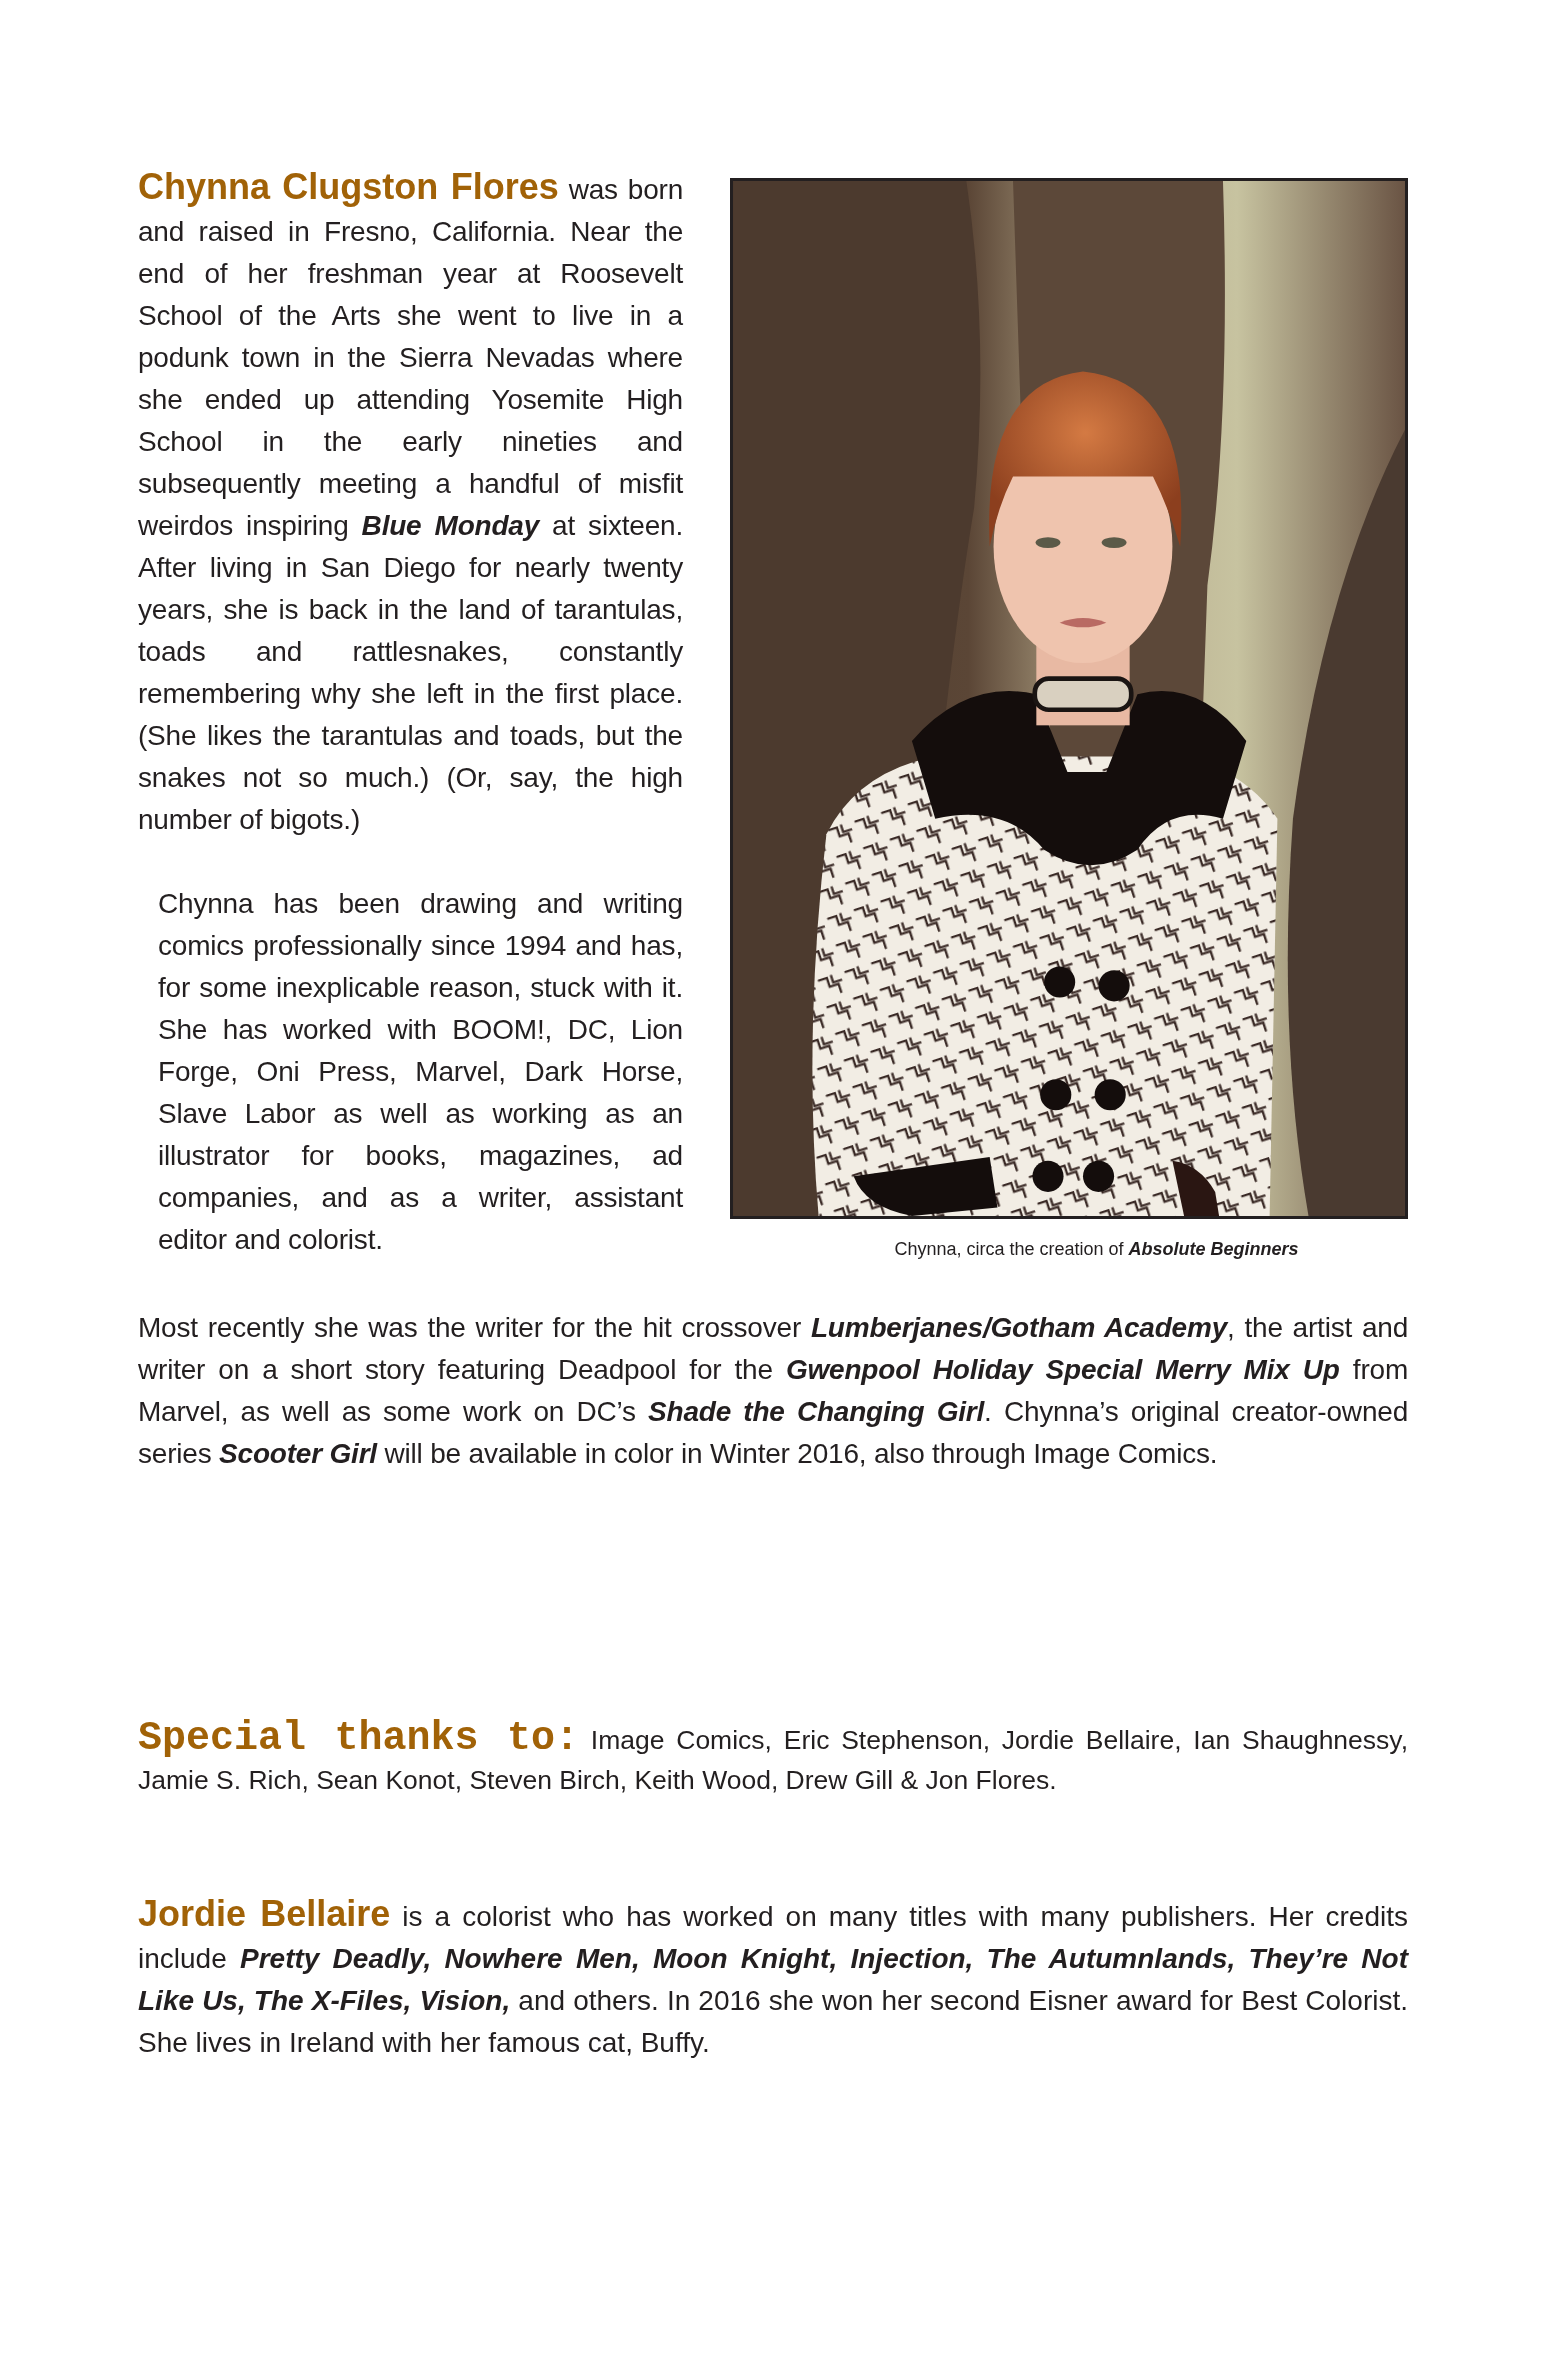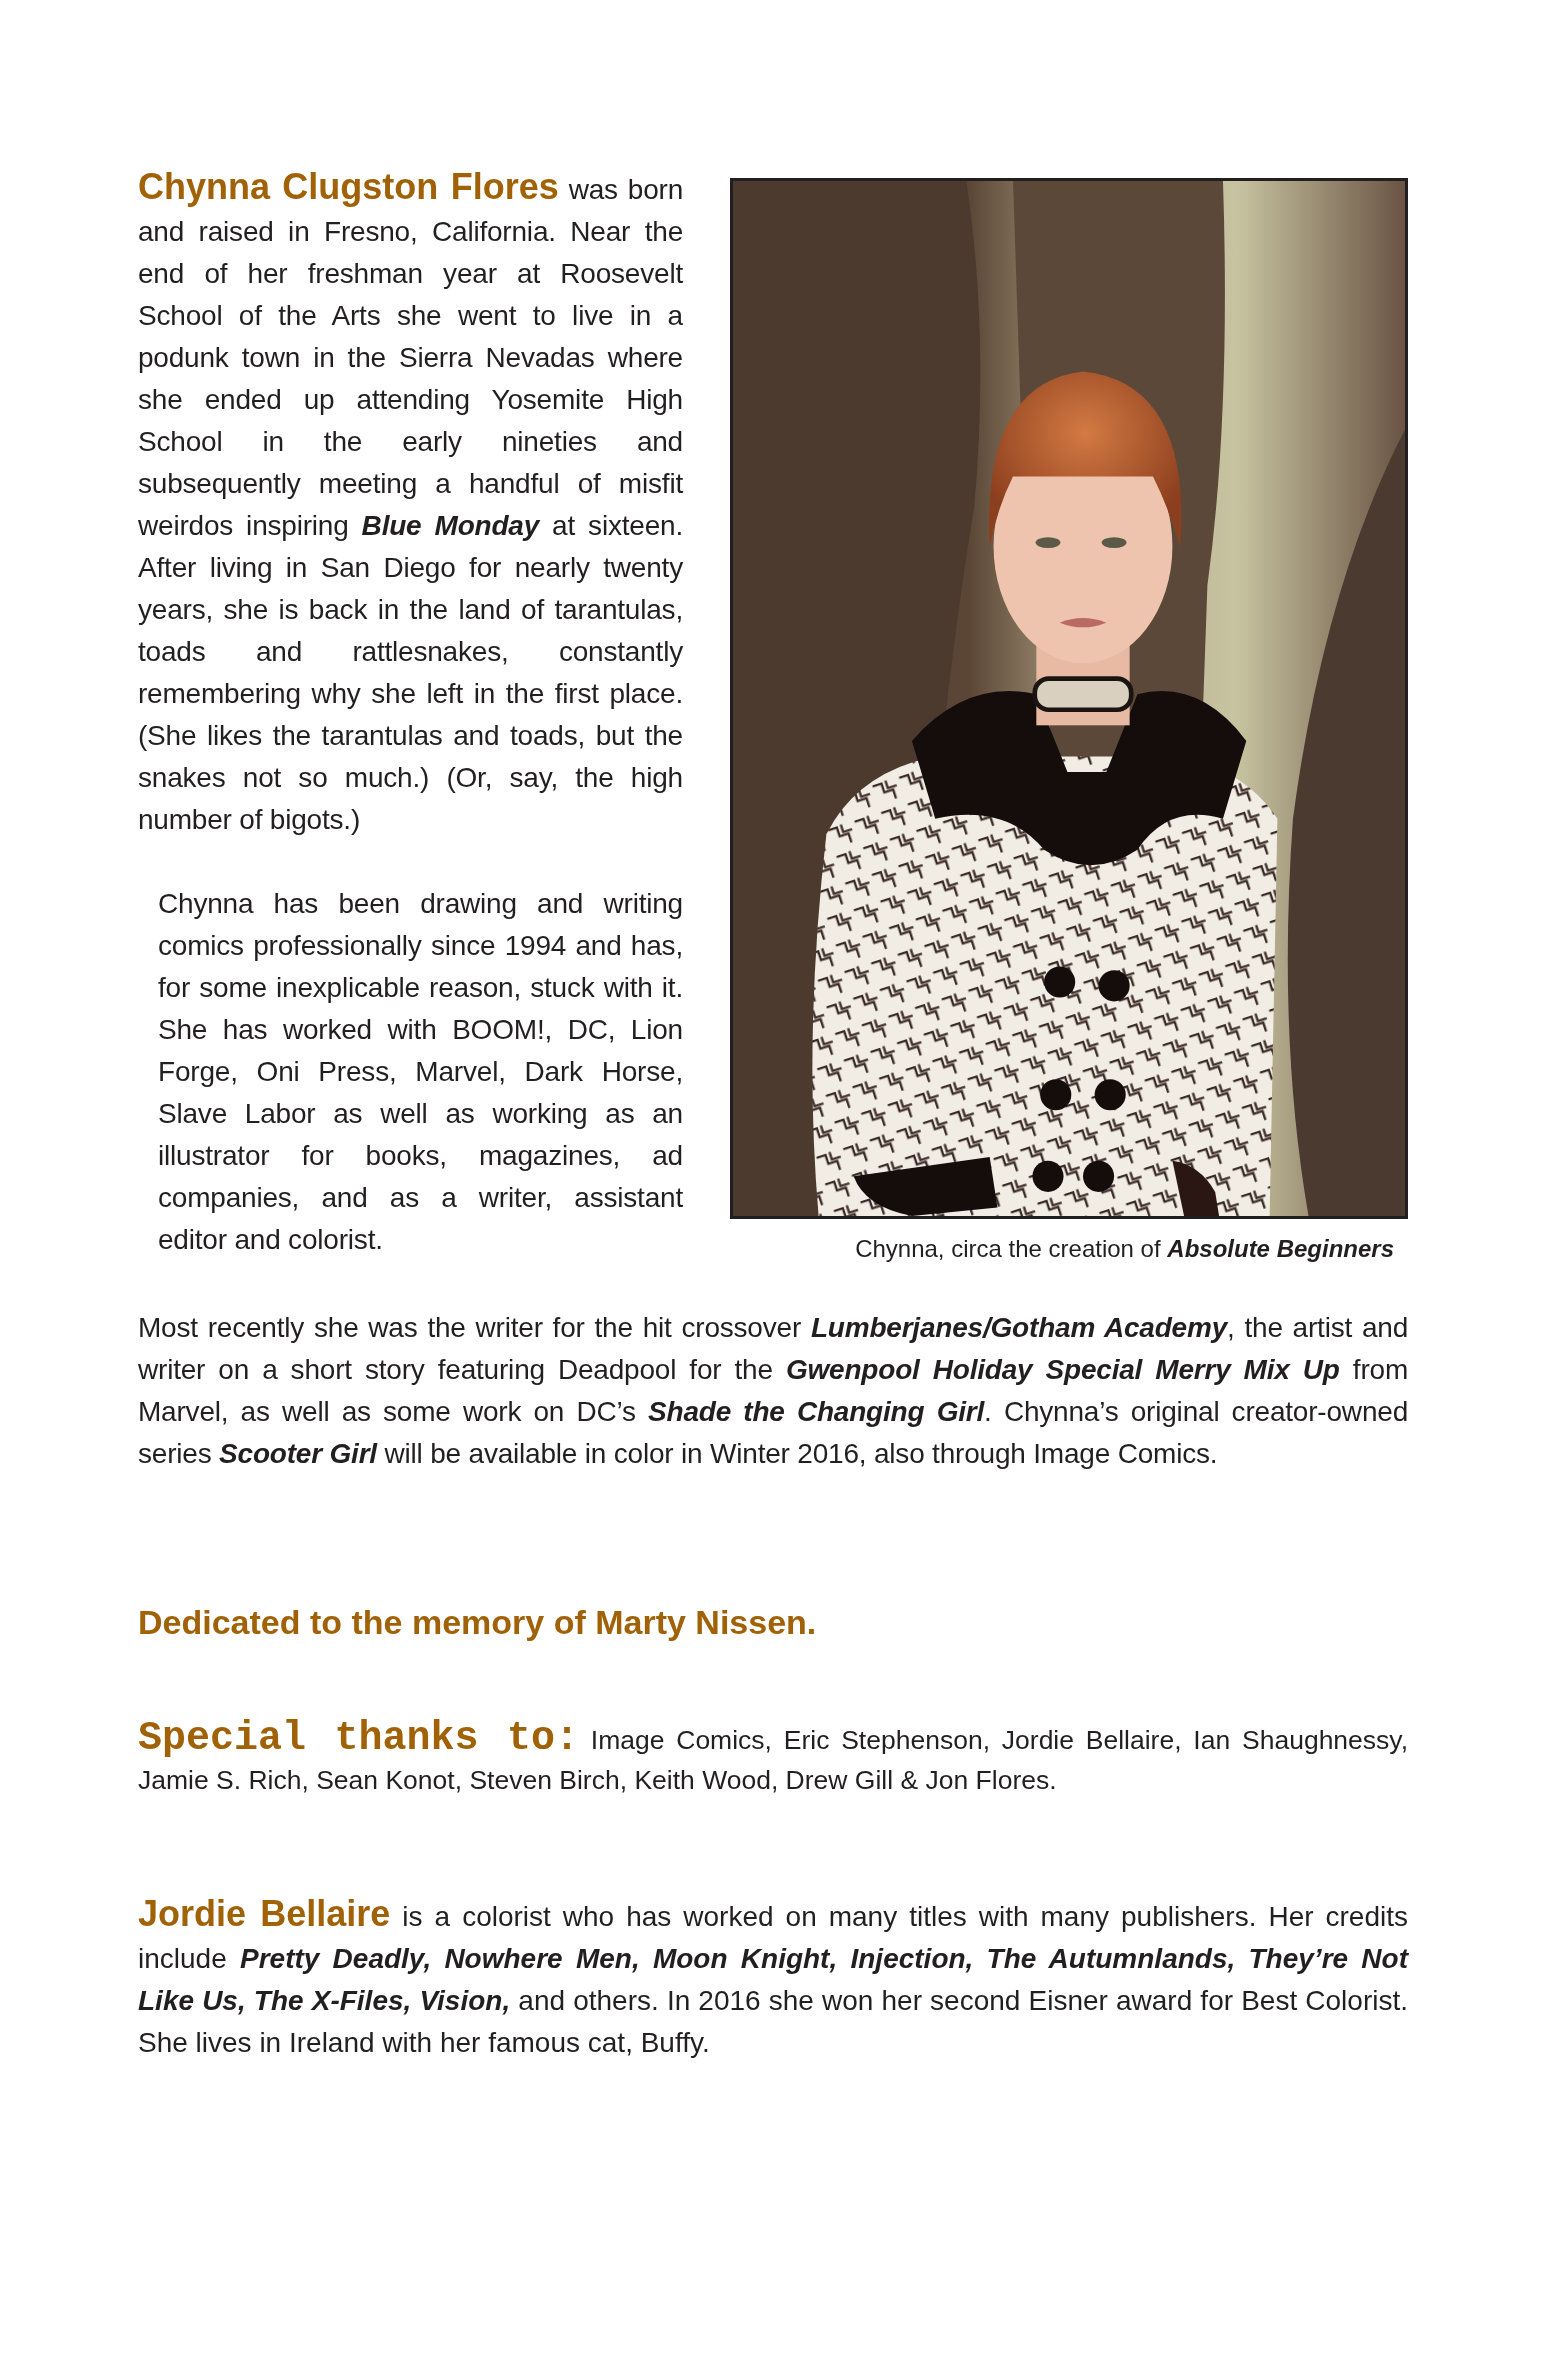--- a/index.html
+++ b/index.html
@@ -41,25 +41,25 @@
       left: 730px;
       top: 178px;
       width: 672px;
       height: 1035px;
       border: 3.1px solid #231f20;
       overflow: hidden;
       background: #5a4636;
     }
     .caption {
       position: absolute;
-      left: 719px;
+      left: 759px;
       top: 1235px;
       width: 675px;
-      text-align: right;
-      font-size: 24px;
+      text-align: center;
+      font-size: 18px;
       line-height: 28px;
     }
 
     .full-text {
       position: absolute;
       left: 138px;
       top: 1307px;
       width: 1270px;
       font-size: 28px;
       line-height: 42px;
@@ -162,20 +162,19 @@
       <path d="M565 1260 Q600 1265 620 1300 L625 1331 L580 1331 Z" fill="#2a1612"></path>
     </svg>
   </div>
 
   <div class="caption"><span>Chynna, circa the creation of </span><em>Absolute Beginners</em></div>
 
   <div class="full-text">
     <p><span>Most recently she was the writer for the hit crossover </span><em>Lumberjanes/Gotham Academy</em><span>, the artist and writer on a short story featuring Deadpool for the </span><em>Gwenpool Holiday Special Merry Mix Up</em><span> from Marvel, as well as some work on DC’s </span><em>Shade the Changing Girl</em><span>. Chynna’s original creator-owned series </span><em>Scooter Girl</em><span> will be available in color in Winter 2016, also through Image Comics.</span></p>
   </div>
 
-  <div class="dedication blue">Dedicated to the memory of Marty Nissen.</div>
 
   <div class="thanks"><span class="blue">Special thanks to:</span><span> Image Comics, Eric Stephenson, Jordie Bellaire, Ian Shaughnessy, Jamie S. Rich, Sean Konot, Steven Birch, Keith Wood, Drew Gill &amp; Jon Flores.</span></div>
 
   <div class="jordie"><span class="blue">Jordie Bellaire</span><span> is a colorist who has worked on many titles with many publishers. Her credits include </span><em>Pretty Deadly, Nowhere Men, Moon Knight, Injection, The Autumnlands, They’re Not Like Us, The X-Files, Vision,</em><span> and others. In 2016 she won her second Eisner award for Best Colorist. She lives in Ireland with her famous cat, Buffy.</span></div>
 
 </div>
 
 
 </body></html>

